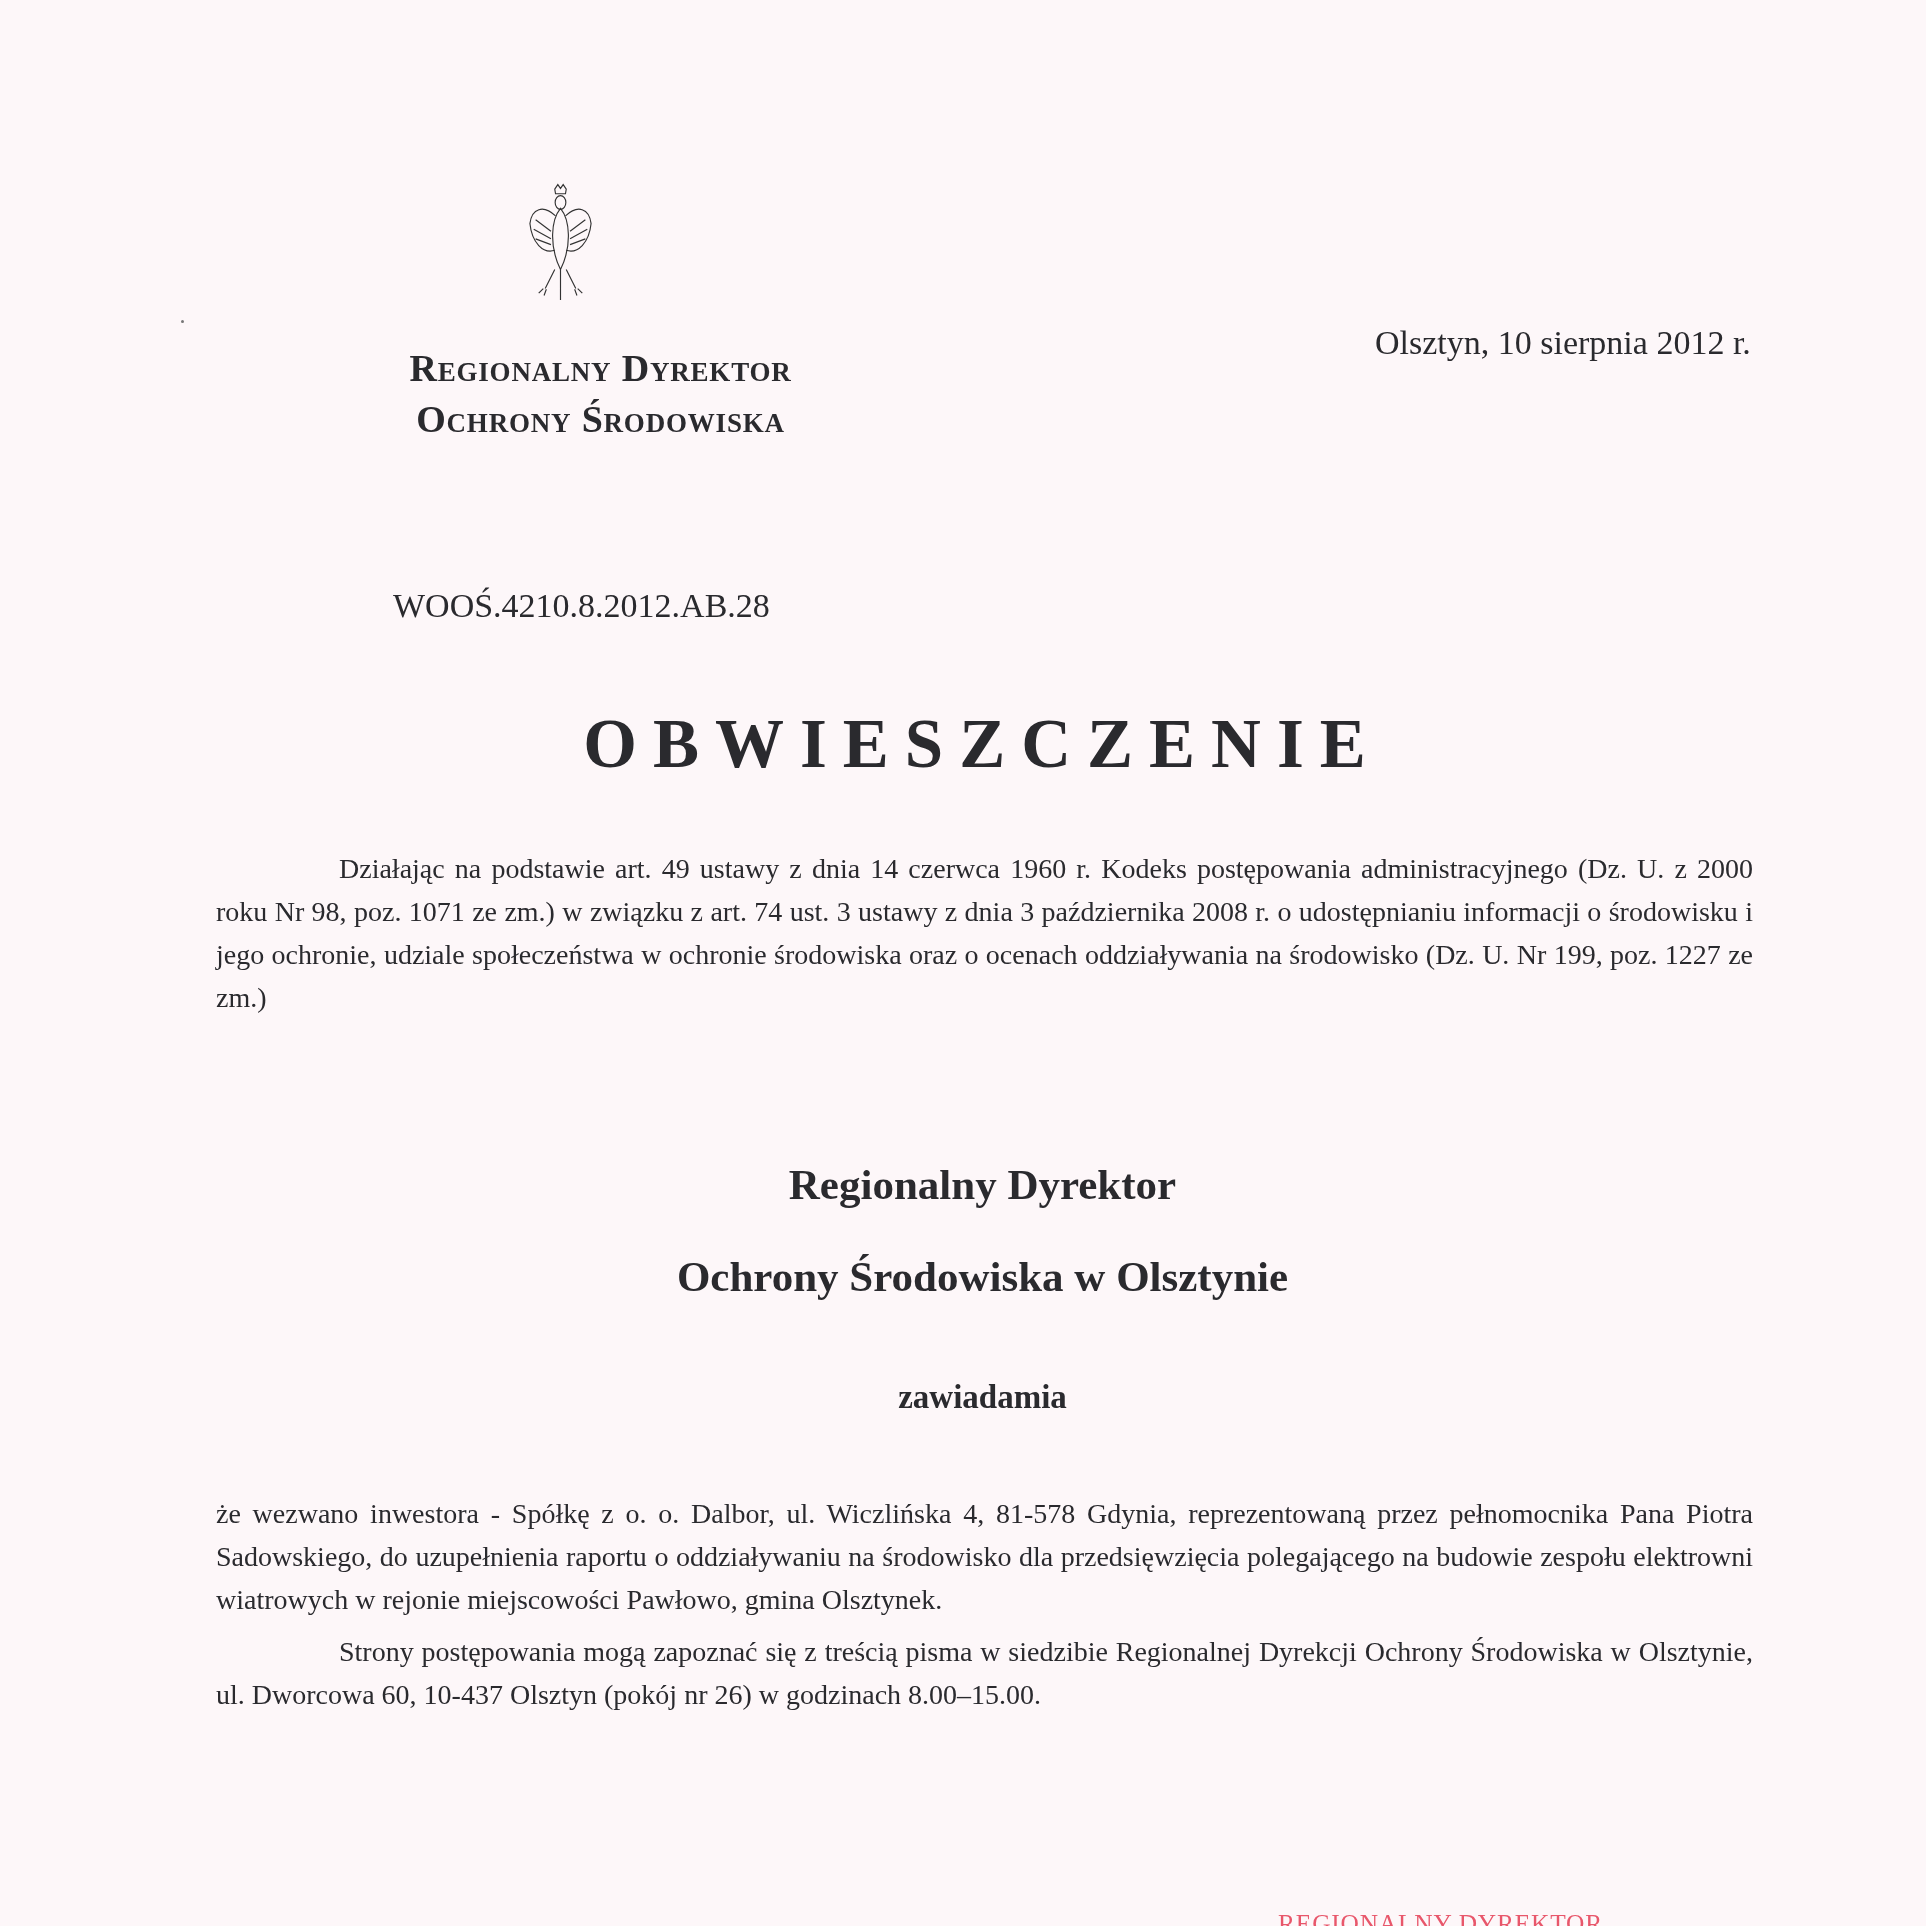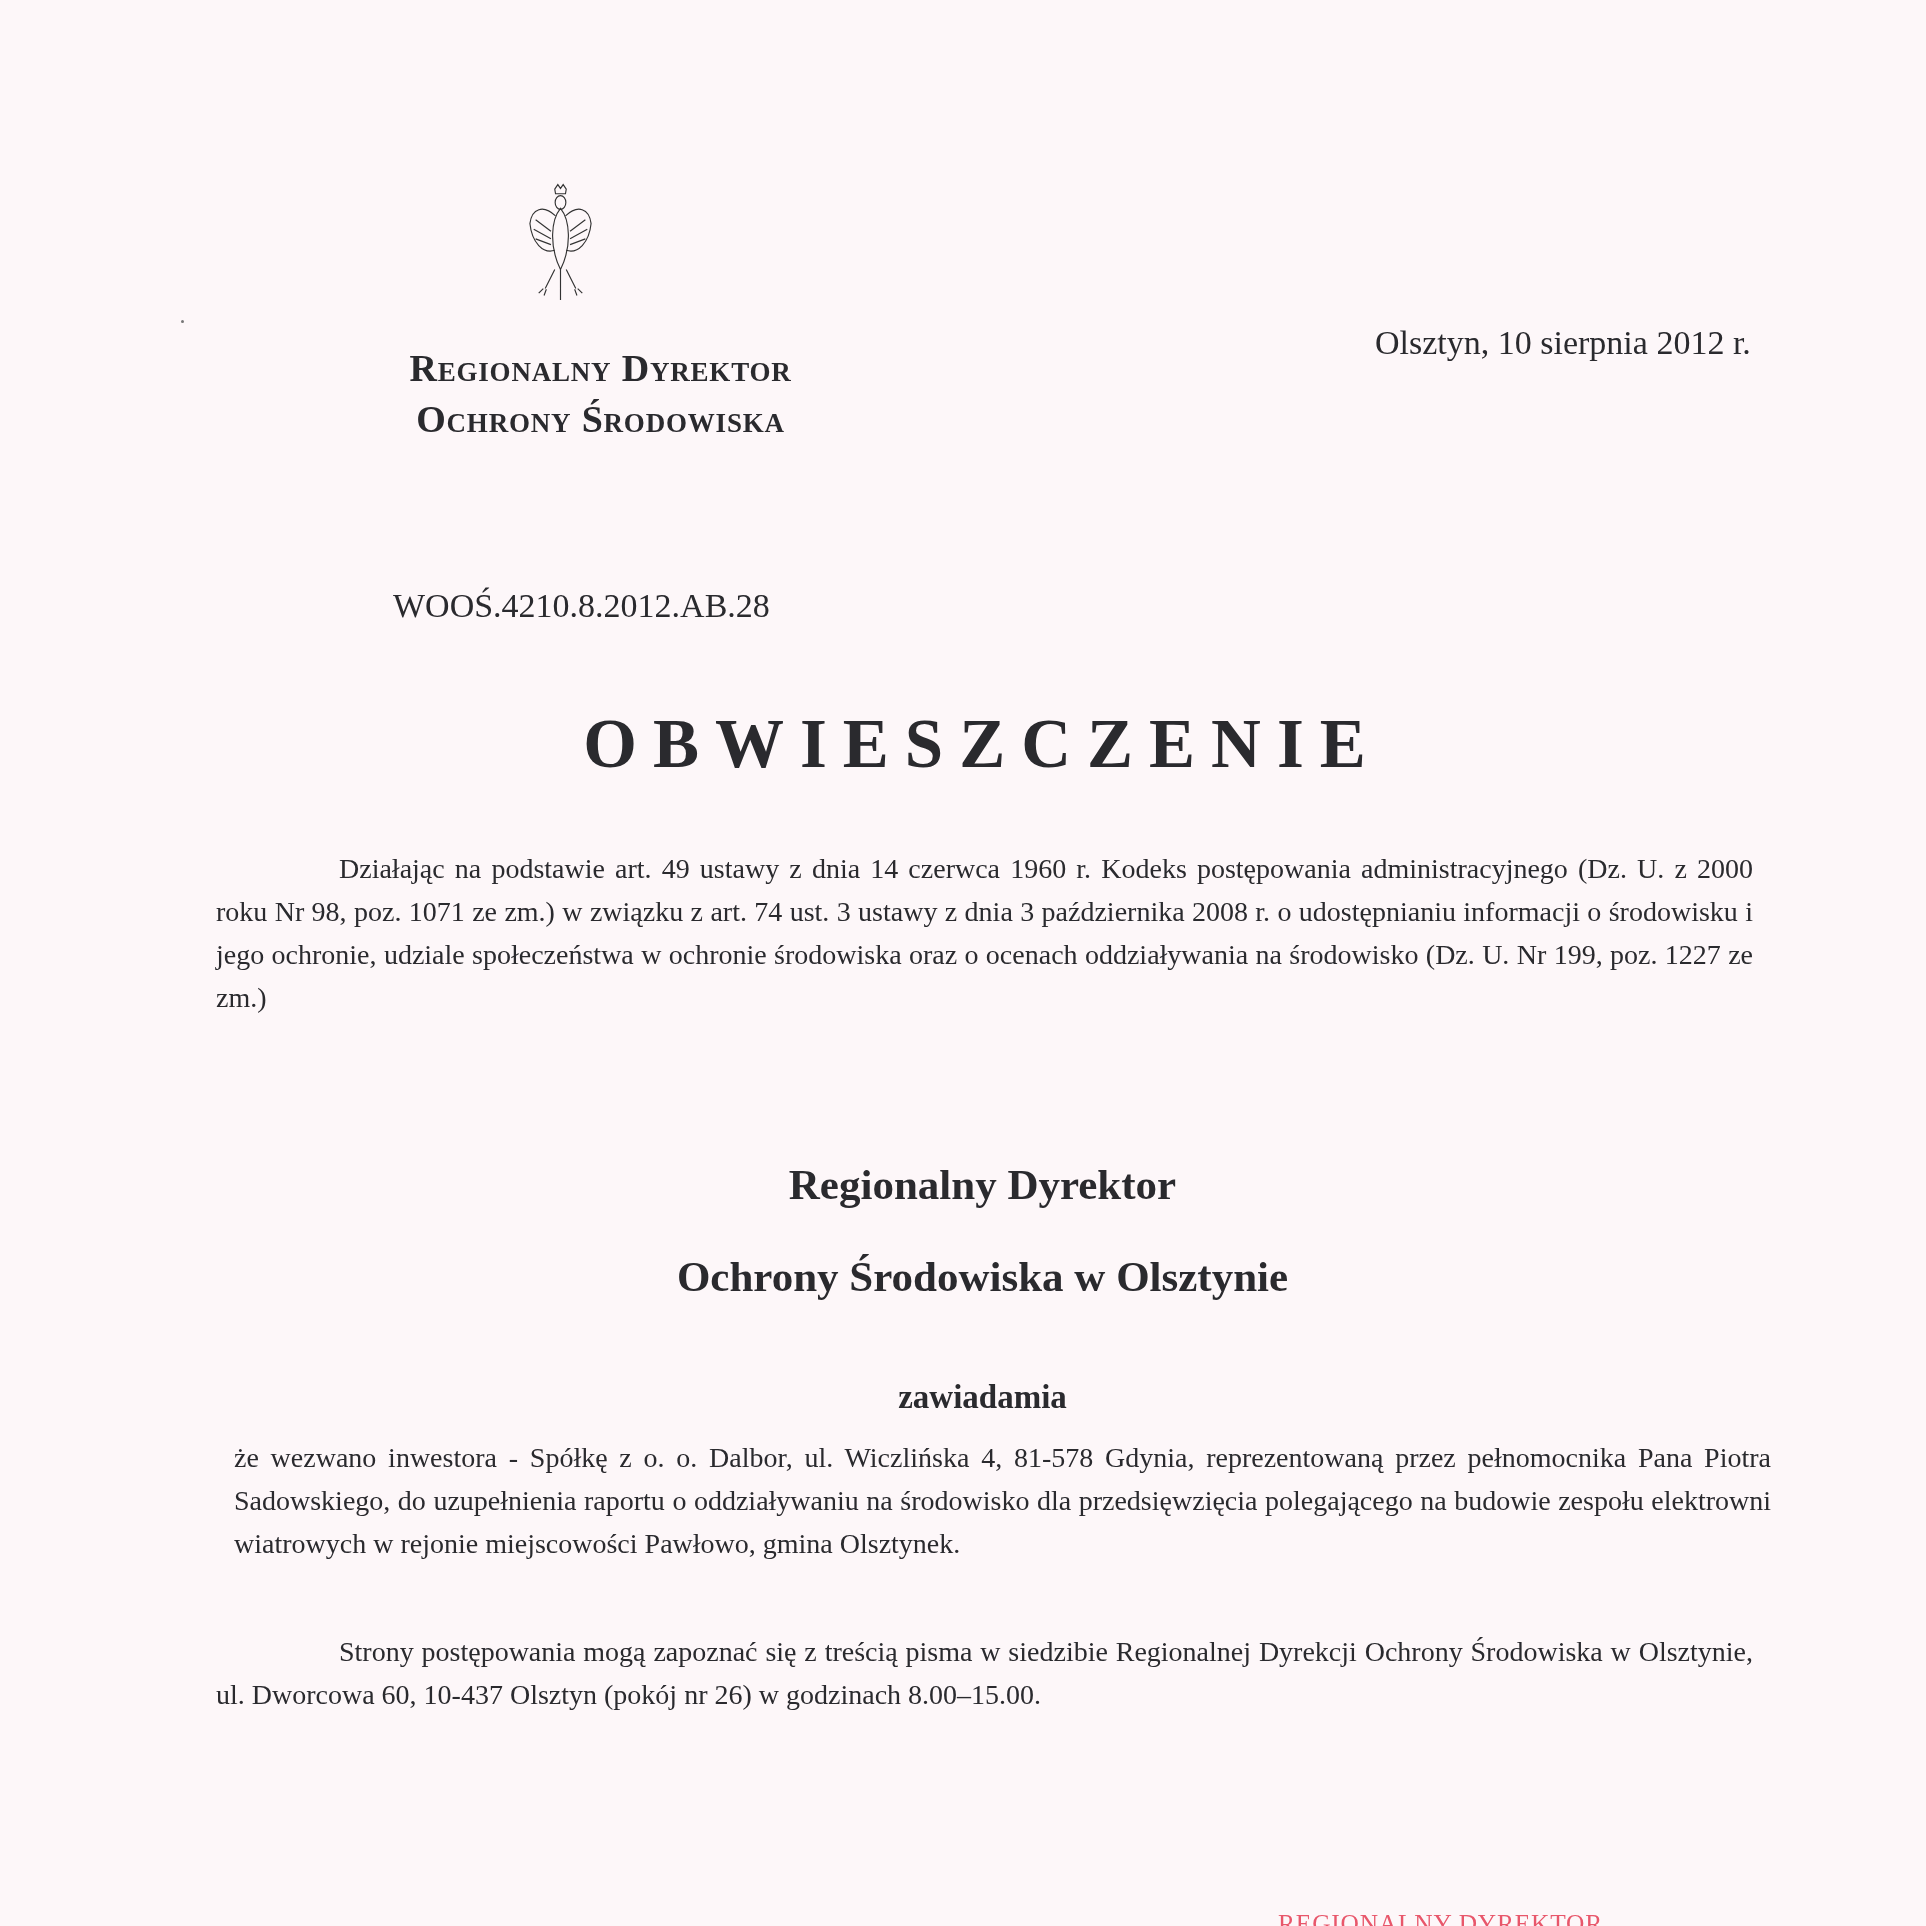--- a/index.html
+++ b/index.html
@@ -27,21 +27,21 @@
   .para { left: 216px; width: 1537px; font-size: 28px; line-height: 43px;
     text-align: justify; }
   .para .indent { display: inline-block; width: 123px; }
   #para1 { top: 847px; }
 
   .center-head { left: 0; width: 1965px; text-align: center; font-weight: bold; }
   #rd-line1 { top: 1160px; font-size: 43px; }
   #rd-line2 { top: 1252px; font-size: 43px; }
   #notifies { top: 1379px; font-size: 33px; }
 
-  #para2 { top: 1436px; margin-left: 18px; }
+  #para2 { top: 1492px; }
   #para3 { top: 1630px; }
 
   
   .red-stamp { color: #e8576b; font-family: "Liberation Serif", serif; }
   #dir-stamp { left: 1225px; top: 1911px; width: 431px; text-align: center;
     font-size: 25.4px; line-height: 24px; letter-spacing: 0.8px; }
 
   .speck { width: 3.1px; height: 3.1px; border-radius: 50%; background: #777; }
 </style>
 </head>

